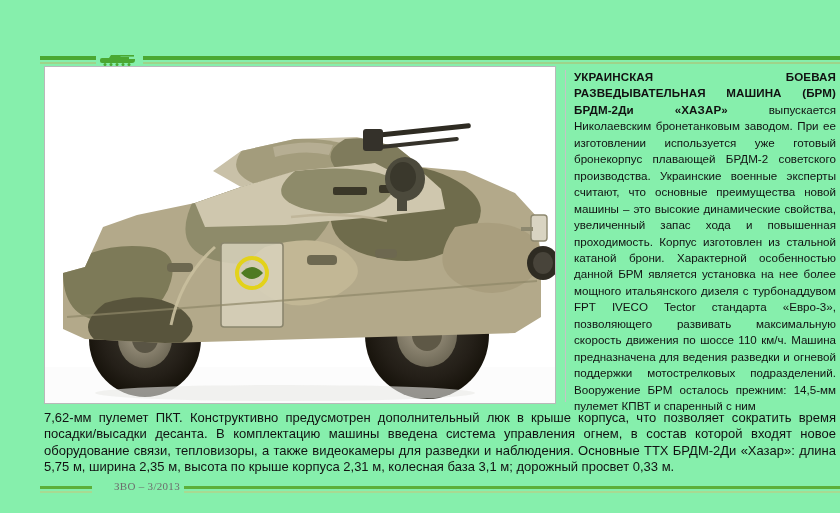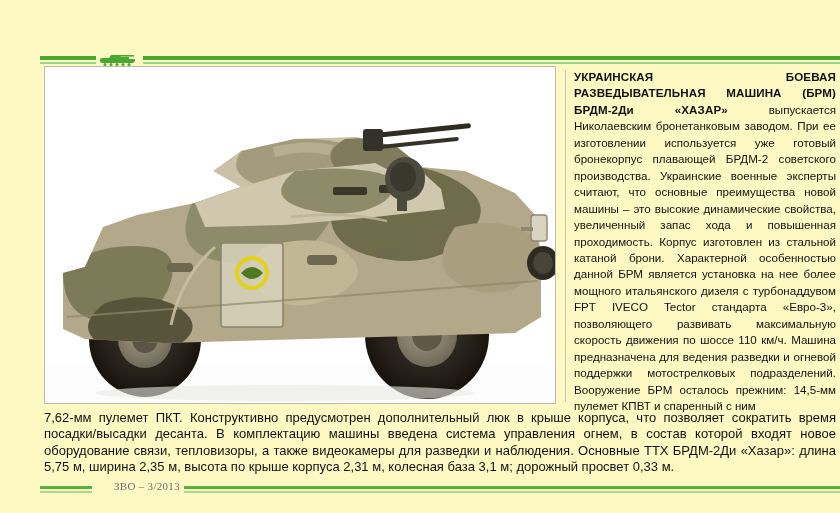--- a/index.html
+++ b/index.html
@@ -14,21 +14,21 @@
     color: #1d1d1b;
     overflow: hidden;
     position: relative;
   }
 
   .page {
     position: absolute;
     left: 0; top: 0;
     width: 840px;
     height: 513px;
-    background: #fef9c3;
+    background: #86efac;
   }
 
   
   .top-rule {
     position: absolute;
     left: 40px;
     top: 56px;
     width: 800px;
     height: 14px;
   }

